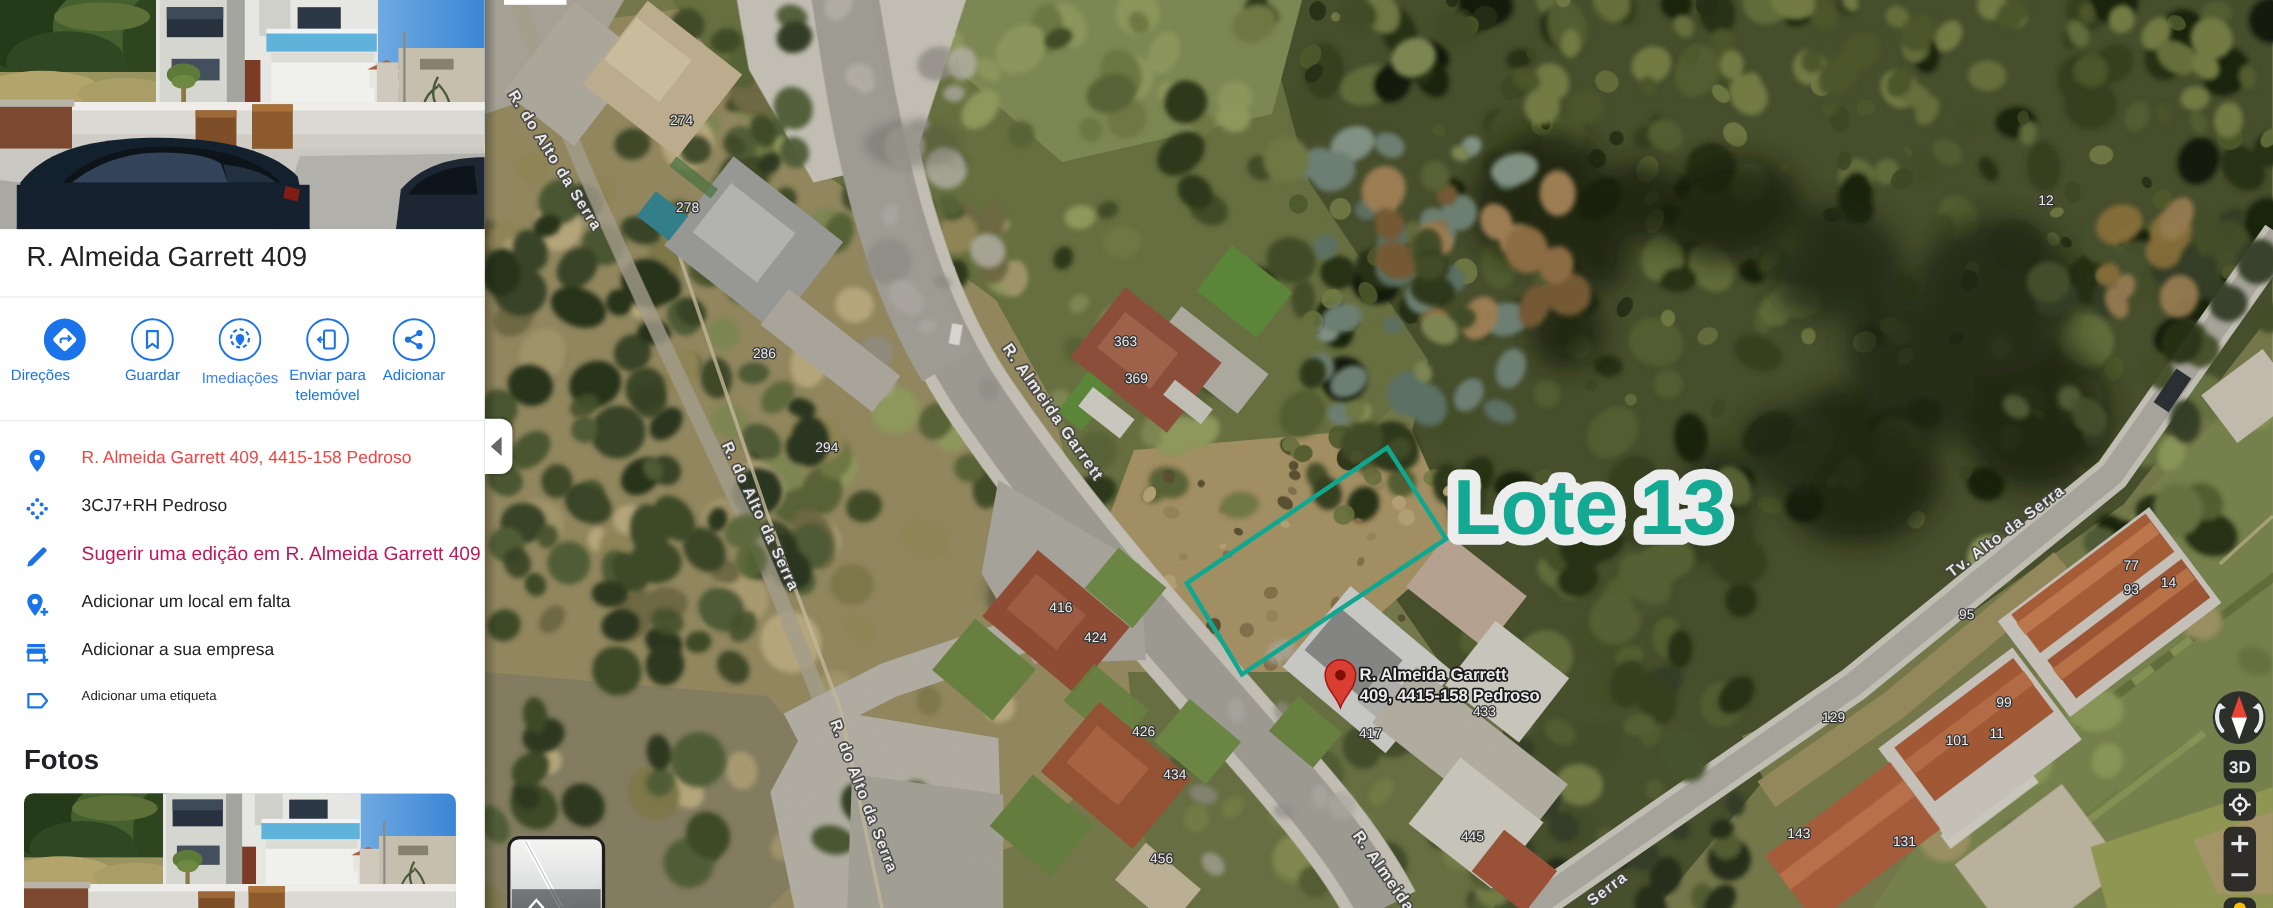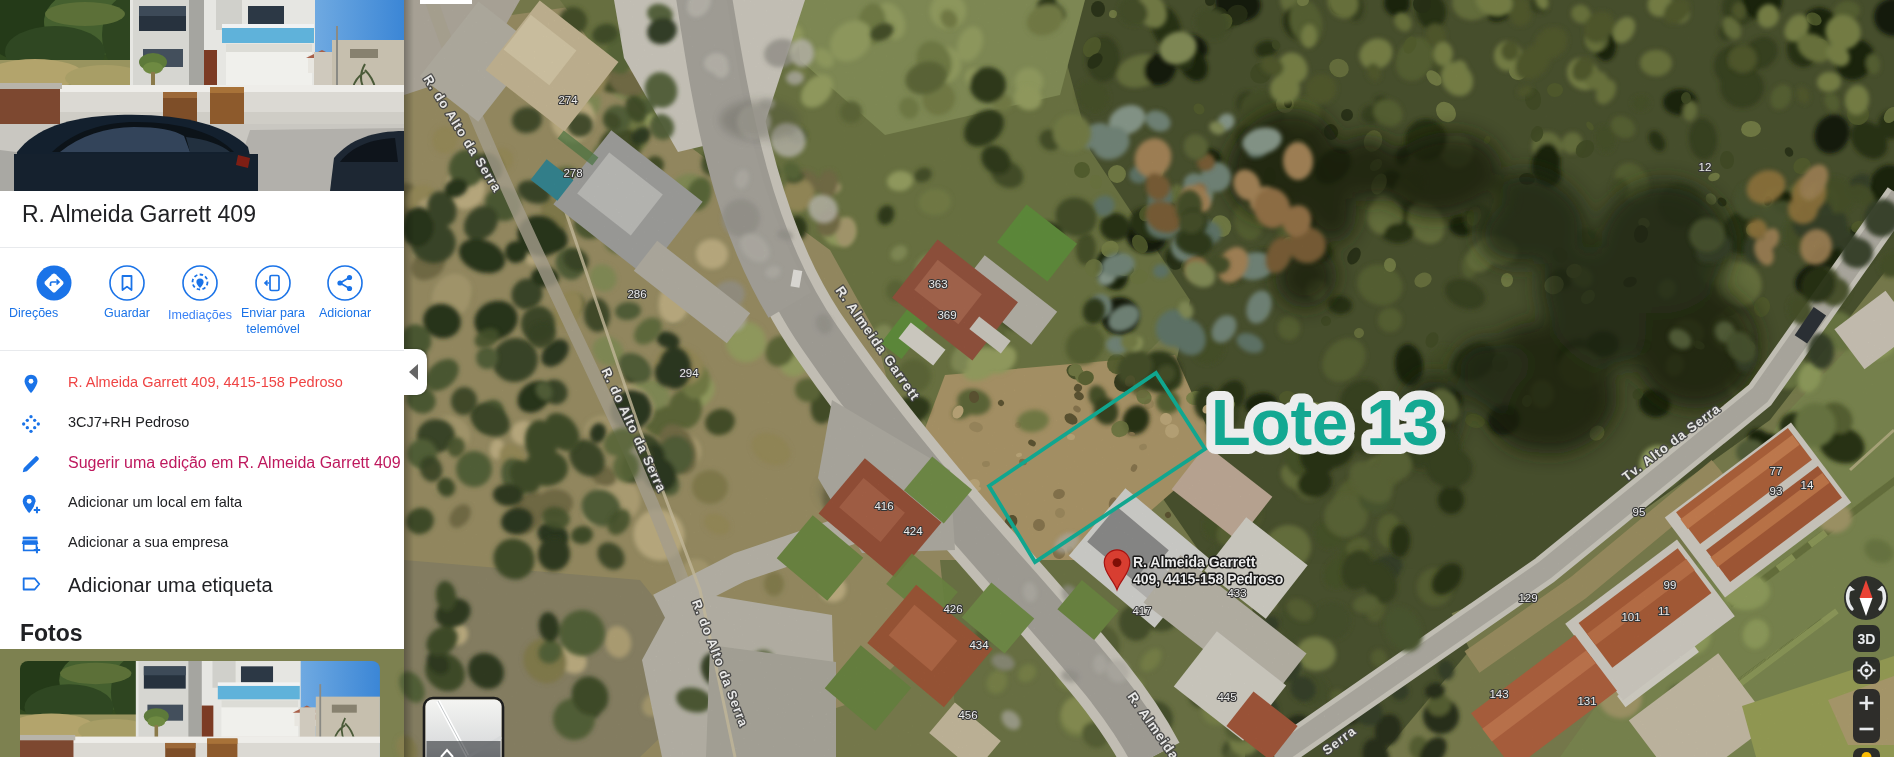--- a/index.html
+++ b/index.html
@@ -1,19 +1,19 @@
 <!DOCTYPE html>
 <html><head>
 <meta charset="utf-8">
 <style>
   html,body{margin:0;padding:0;}
   body{font-family:"Liberation Sans",sans-serif;}
   #stage{position:relative;width:1894px;height:757px;overflow:hidden;background:#7d8150;}
   #map{position:absolute;left:0;top:0;width:1894px;height:757px;}
-  #sidebar{position:absolute;left:0;top:0;width:404px;height:649px;background:#fff;}
+  #sidebar{position:absolute;left:0;top:0;width:404px;height:757px;background:#fff;}
 </style>
 </head>
 <body>
 <div id="stage">
 
 <div id="map"><svg id="mapsvg" width="1894" height="757" viewBox="0 0 1894 757">
         <defs>
 <filter id="b2" x="-30%" y="-30%" width="160%" height="160%">
             <feGaussianBlur stdDeviation="2"></feGaussianBlur>
           </filter>
@@ -1502,21 +1502,21 @@
           <path d="M3,4 h16 v3 H3 z" fill="#1a73e8"></path>
           <path d="M3,8 h16 l1,4 h-18 z" fill="#1a73e8"></path>
           <rect x="4" y="12" width="14" height="7" fill="none" stroke="#1a73e8" stroke-width="1.8"></rect>
           <path d="M18.5,15 v7 M15,18.5 h7" stroke="#1a73e8" stroke-width="2.2"></path>
         </svg></div>
 <div style="position:absolute;left:68px;top:534px;width:340px;font-size:14.5px;color:#202124;white-space:nowrap;">Adicionar a sua empresa</div>
 
 <div style="position:absolute;left:20px;top:573px;width:22px;height:22px;"><svg width="22" height="22" viewBox="0 0 24 24">
           <path d="M4,6 h12 l5,6 -5,6 H4 z" fill="none" stroke="#1a73e8" stroke-width="2" stroke-linejoin="round"></path>
         </svg></div>
-<div style="position:absolute;left:68px;top:574px;width:340px;font-size:20px;color:#202124;white-space:nowrap;">Adicionar uma etiqueta</div>
+<div style="position:absolute;left:68px;top:574px;width:340px;font-size:11px;color:#202124;white-space:nowrap;">Adicionar uma etiqueta</div>
 
 <div style="position:absolute;left:20px;top:620px;font-size:23px;font-weight:bold;color:#202124;">Fotos</div>
 
 <div style="position:absolute;left:20px;top:661px;width:360px;height:96px;overflow:hidden;border-radius:8px 8px 0 0;">
         <div style="transform:scale(0.891);transform-origin:0 0;"><svg width="404" height="191" viewBox="0 0 404 191">
 
 <linearGradient id="sky" x1="0" y1="0" x2="1" y2="0">
               <stop offset="0" stop-color="#dde8f0"></stop>
               <stop offset="0.72" stop-color="#7db3e4"></stop>
               <stop offset="1" stop-color="#3b86d6"></stop>

